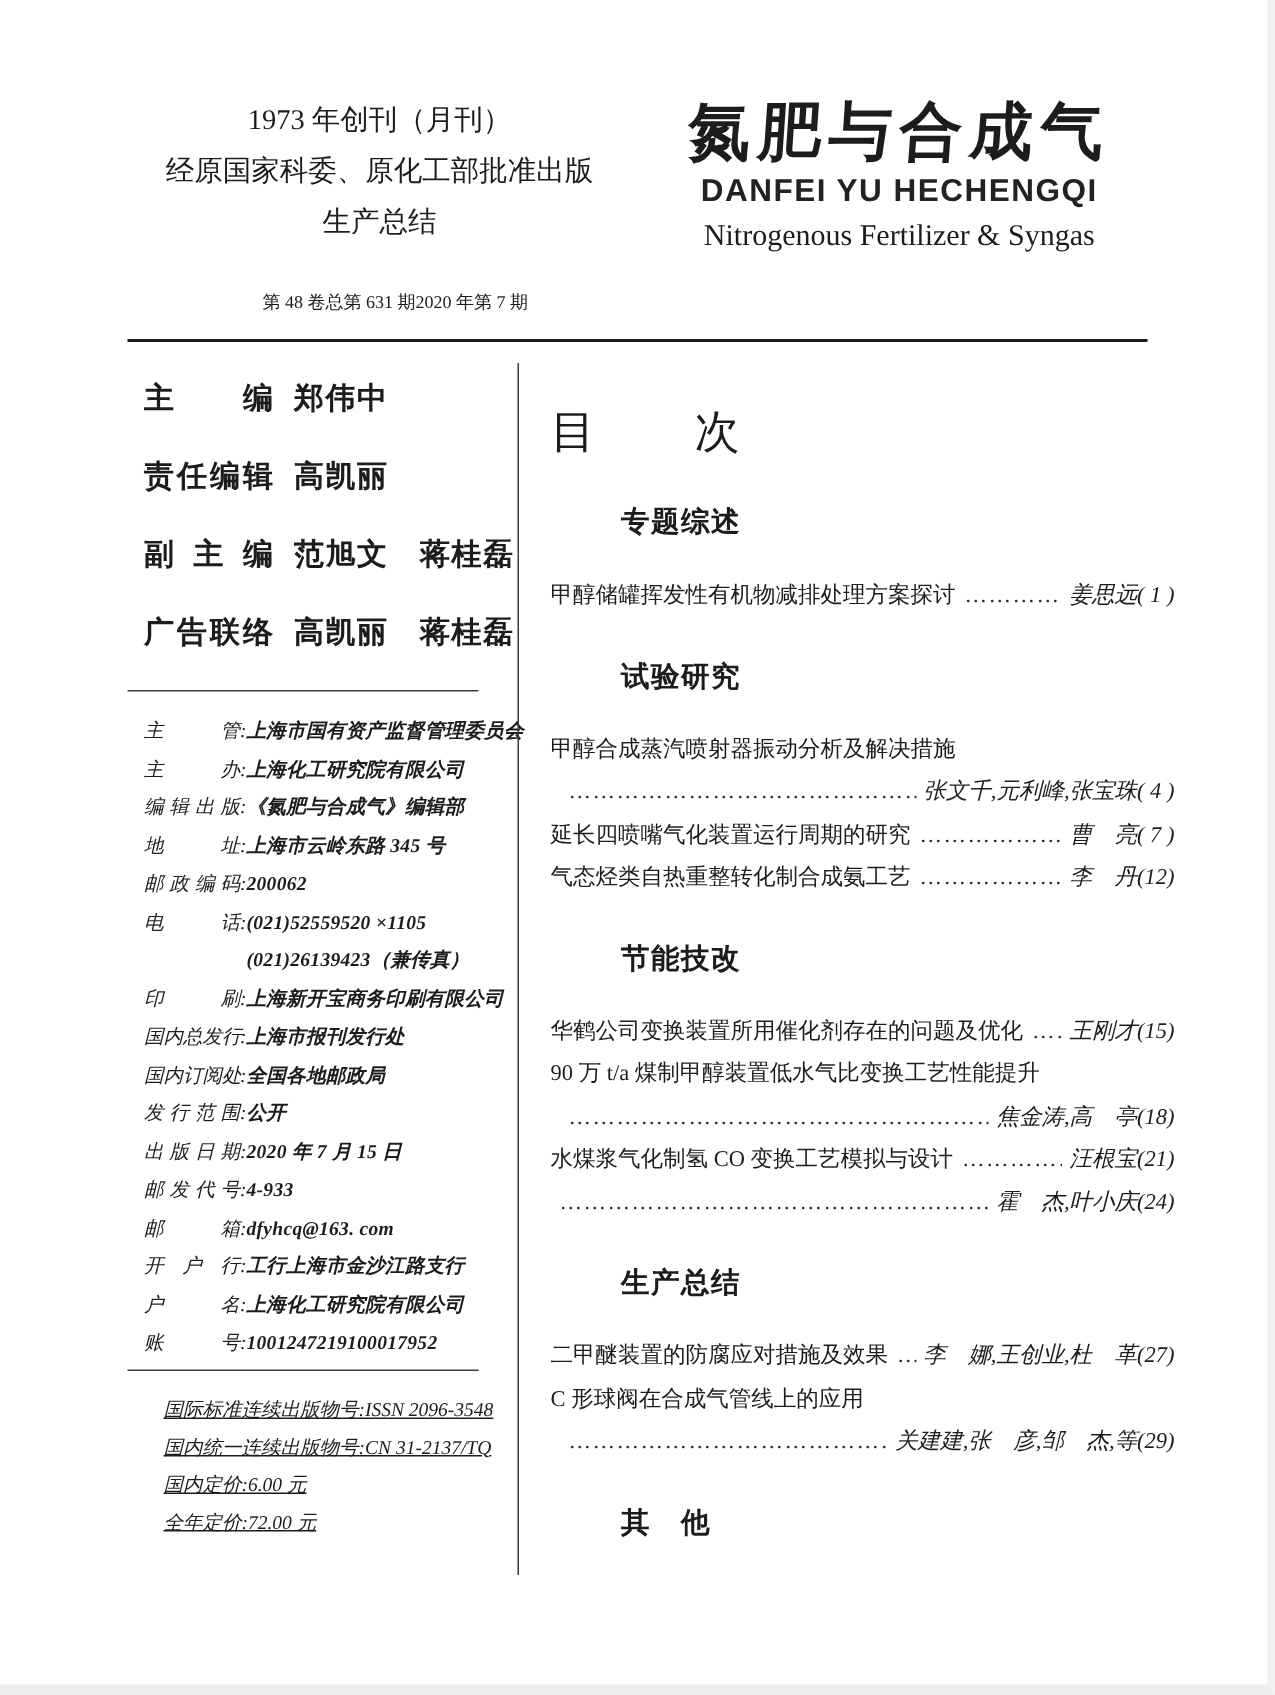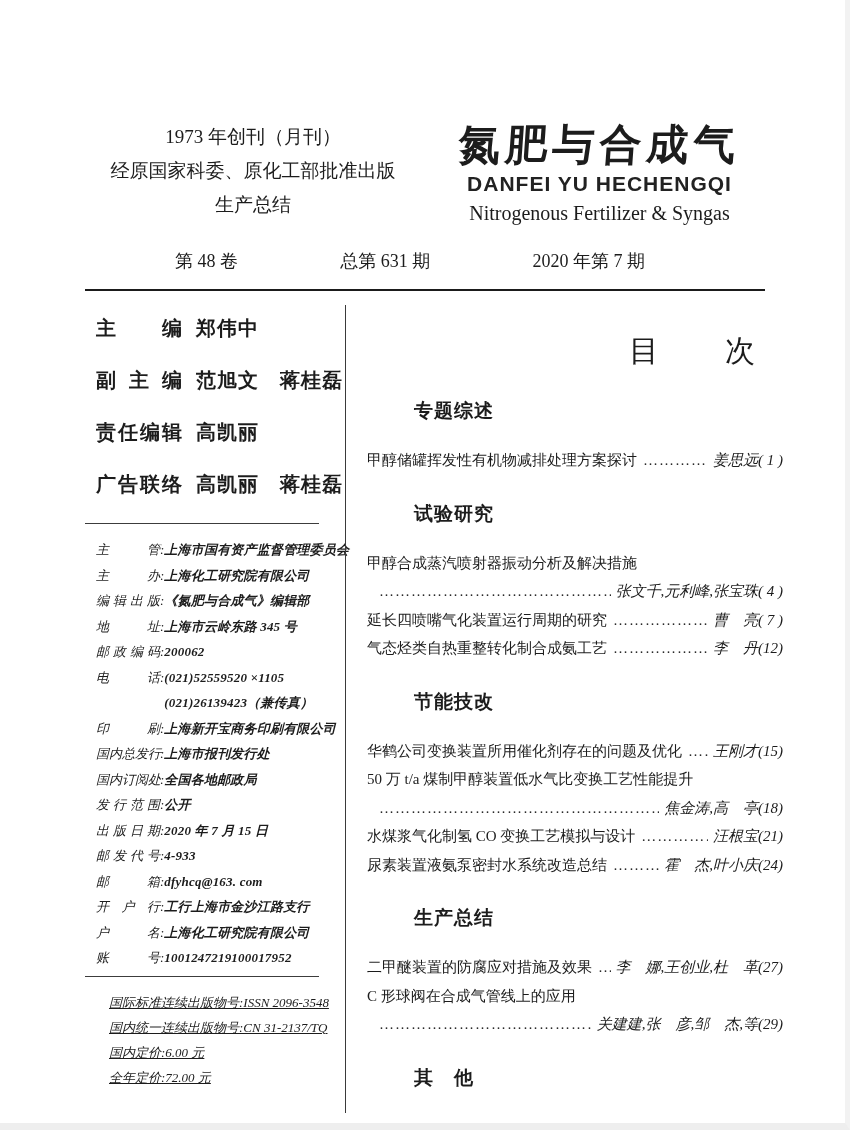--- a/index.html
+++ b/index.html
@@ -3,35 +3,35 @@
 <meta charset="utf-8">
 <style>
   html,body { margin:0; padding:0; background:#ffffff; }
   .page {
     position:relative; width:850px; height:1130px; box-sizing:border-box;
     background:#ffffff; color:#1c1c1c; overflow:hidden;
     font-family:"Liberation Serif", serif;
     border-right:5px solid #f2f2f2; border-bottom:7px solid #eeeeee;
   }
   
-  .header { display:flex; padding:120px 64px 0 88px; }
+  .header { display:flex; padding:64px 64px 0 88px; }
   .hdr-left { width:330px; text-align:center; font-size:19px; line-height:34px; flex-shrink:0; }
   .hdr-right { flex:1; text-align:center; padding-top:2px; }
   .masthead-title {
     font-size:42px; font-weight:bold; letter-spacing:5px; line-height:46px;
     font-family:"Liberation Serif", serif; transform:skewX(-4deg);
   }
   .masthead-pinyin {
     font-family:"Liberation Sans", sans-serif; font-weight:bold;
     font-size:21px; letter-spacing:1px; margin-top:4px; color:#222;text-align:center;
   }
   .masthead-english { font-size:20px; margin-top:6px; }
   .issue-line {
-    display:flex; justify-content:space-between;
-    margin-top:24px; padding:0 200px 0 175px; font-size:18px;
+    display:flex; justify-content:flex-start;
+    margin-top:24px; padding:0 200px 0 175px; font-size:12px;
   }
   .top-rule { margin:16px 80px 0 85px; border-top:2px solid #1b1b1b; }
   
   .columns { display:flex; align-items:stretch; margin:0 62px 0 85px; padding-top:14px; }
   .sidebar { width:252px; flex-shrink:0; padding-top:10px; }
   .vline { width:1px; background:#3a3a3a; margin-left:8px; }
   .toc { flex:1; padding-left:21px; min-width:0; }
   
   .ed-block { font-family:"Liberation Sans", sans-serif; font-weight:bold; font-size:20px; padding-left:11px; }
   .ed-row { margin-bottom:25px; white-space:nowrap; }
@@ -42,21 +42,21 @@
   .pub-block { font-style:italic; font-size:13px; padding-left:11px; }
   .pub-row { margin-bottom:10.5px; white-space:nowrap; line-height:15px; }
   .plbl { display:inline-block; width:64px; text-align:justify; text-align-last:justify; }
   .colon { display:inline-block; }
   .invisible { visibility:hidden; }
   .pval { letter-spacing:0.2px;font-weight:bold; }
   
   .issn-block { font-style:italic; font-size:13px; padding-left:24px; margin-top:17px;text-decoration:underline; }
   .issn-line { margin-bottom:10px; white-space:nowrap; line-height:15px; }
   
-  .toc-title { text-align:right; font-size:30px; letter-spacing:2px; margin:26px 26px 4px 0; }
+  .toc-title { text-align:left; font-size:30px; letter-spacing:2px; margin:26px 26px 4px 0; }
   .sec-head {
     font-family:"Liberation Sans", sans-serif; font-weight:bold;
     font-size:19px; margin:26px 0 22px 47px; letter-spacing:1px;
   }
   .row { display:flex; align-items:flex-start; font-size:15px; line-height:28.5px; white-space:nowrap; }
   .row .t { flex:0 0 auto; }
   .row .leader { flex:1 1 0; min-width:0; overflow:hidden; margin:0 5px 0 6px; letter-spacing:1px; color:#2a2a2a; }
   .row .a { flex:0 0 auto;font-style:italic; }
   .row.cont .leader { margin-left:12px; }
 </style>
@@ -87,24 +87,24 @@
   <div class="top-rule"></div>
 
   <div class="columns">
 
     <aside class="sidebar">
       <div class="ed-block">
         <div class="ed-row">
           <span class="elbl">主编</span><span class="enames">郑伟中</span>
         </div>
         <div class="ed-row">
+          <span class="elbl">责任编辑</span><span class="enames">高凯丽</span>
+        </div>
+        <div class="ed-row">
           <span class="elbl">副主编</span><span class="enames">范旭文　蒋桂磊</span>
-        </div>
-        <div class="ed-row">
-          <span class="elbl">责任编辑</span><span class="enames">高凯丽</span>
         </div>
         <div class="ed-row">
           <span class="elbl">广告联络</span><span class="enames">高凯丽　蒋桂磊</span>
         </div>
       </div>
 
       <div class="sb-rule"></div>
 
       <div class="pub-block">
         <div class="pub-row">
@@ -201,33 +201,32 @@
         <span class="a">李　丹(12)</span>
       </div>
 
       <div class="sec-head">节能技改</div>
       <div class="row">
         <span class="t">华鹤公司变换装置所用催化剂存在的问题及优化</span>
         <span class="leader">……………………………………………………………………………………………………………………</span>
         <span class="a">王刚才(15)</span>
       </div>
       <div class="row">
-        <span class="t">50 万 t/a 煤制甲醇装置低水气比变换工艺性能提升</span>
+        <span class="t">90 万 t/a 煤制甲醇装置低水气比变换工艺性能提升</span>
       </div>
       <div class="row cont">
         <span class="leader">……………………………………………………………………………………………………………………</span>
         <span class="a">焦金涛,高　亭(18)</span>
       </div>
       <div class="row">
         <span class="t">水煤浆气化制氢 CO 变换工艺模拟与设计</span>
         <span class="leader">……………………………………………………………………………………………………………………</span>
         <span class="a">汪根宝(21)</span>
       </div>
       <div class="row">
-        <span class="t">尿素装置液氨泵密封水系统改造总结</span>
         <span class="leader">……………………………………………………………………………………………………………………</span>
         <span class="a">霍　杰,叶小庆(24)</span>
       </div>
 
       <div class="sec-head">生产总结</div>
       <div class="row">
         <span class="t">二甲醚装置的防腐应对措施及效果</span>
         <span class="leader">……………………………………………………………………………………………………………………</span>
         <span class="a">李　娜,王创业,杜　革(27)</span>
       </div>

